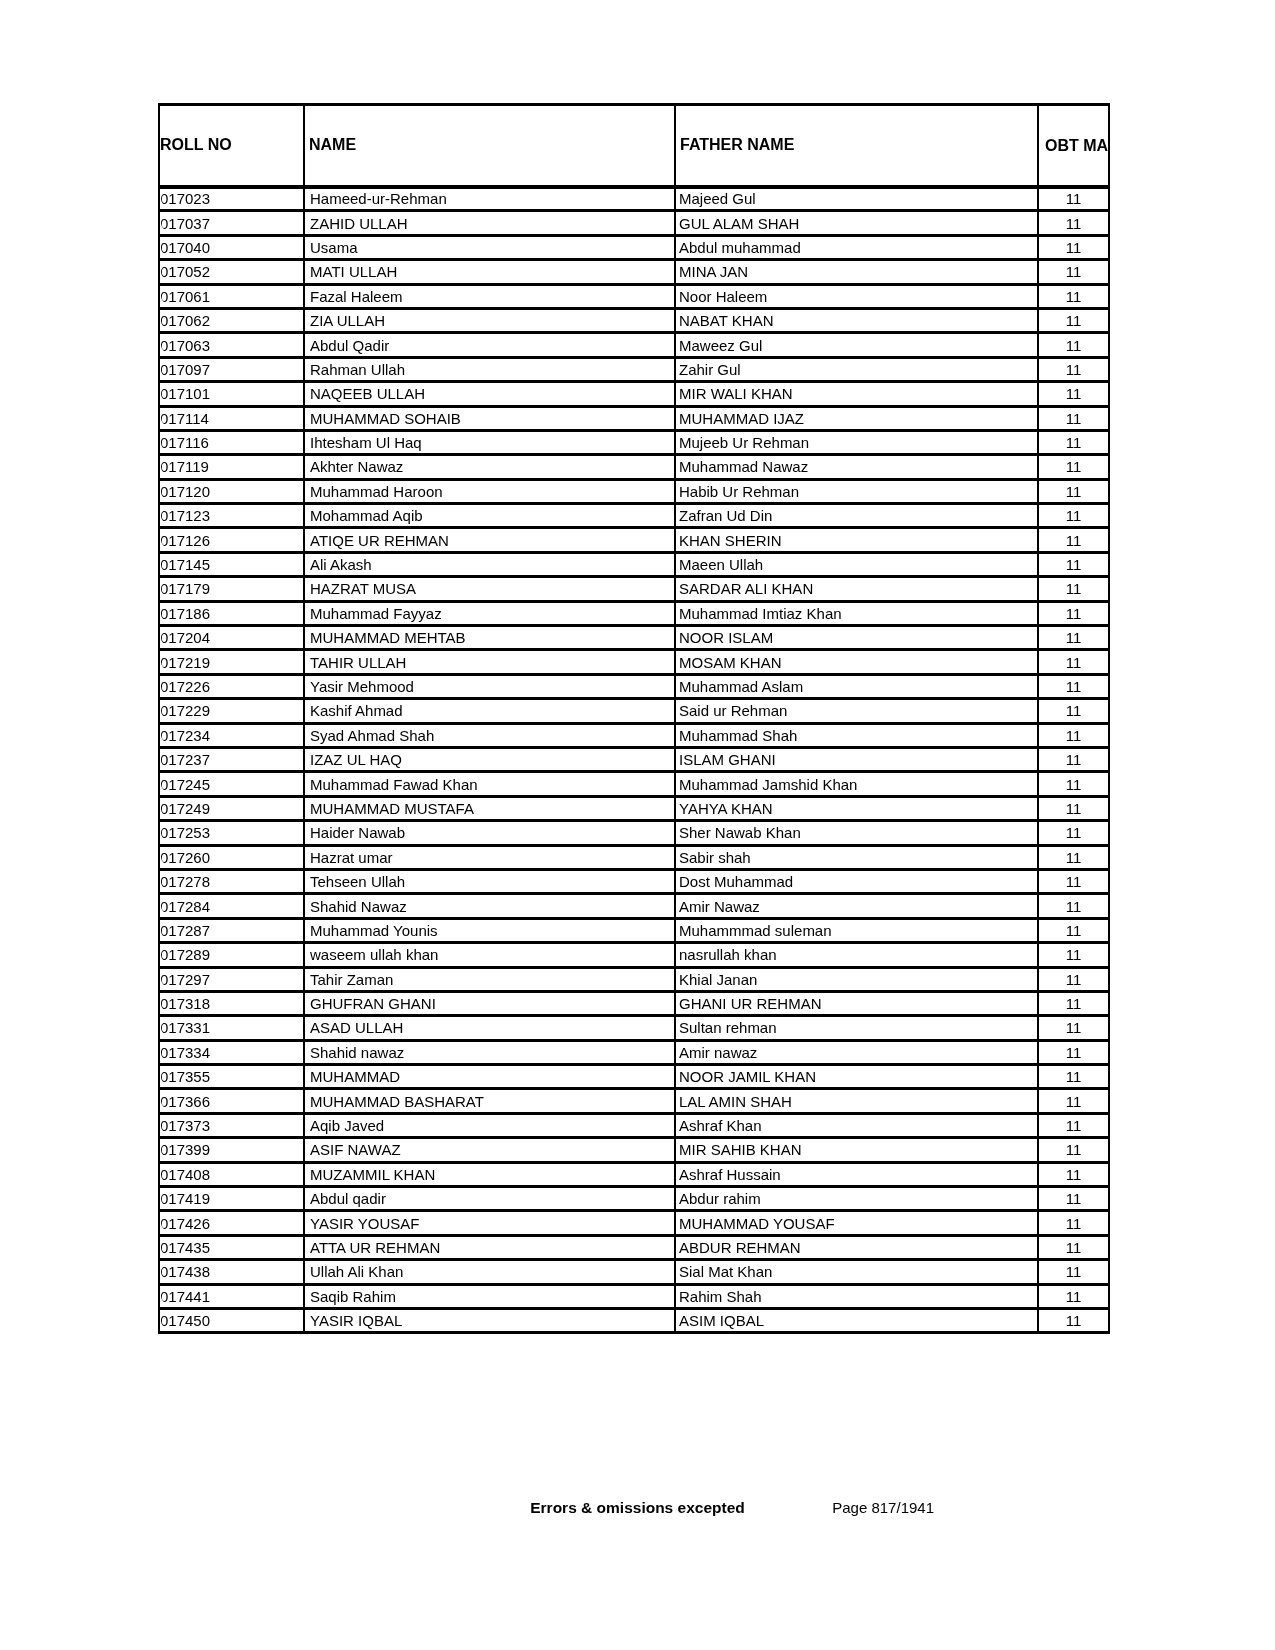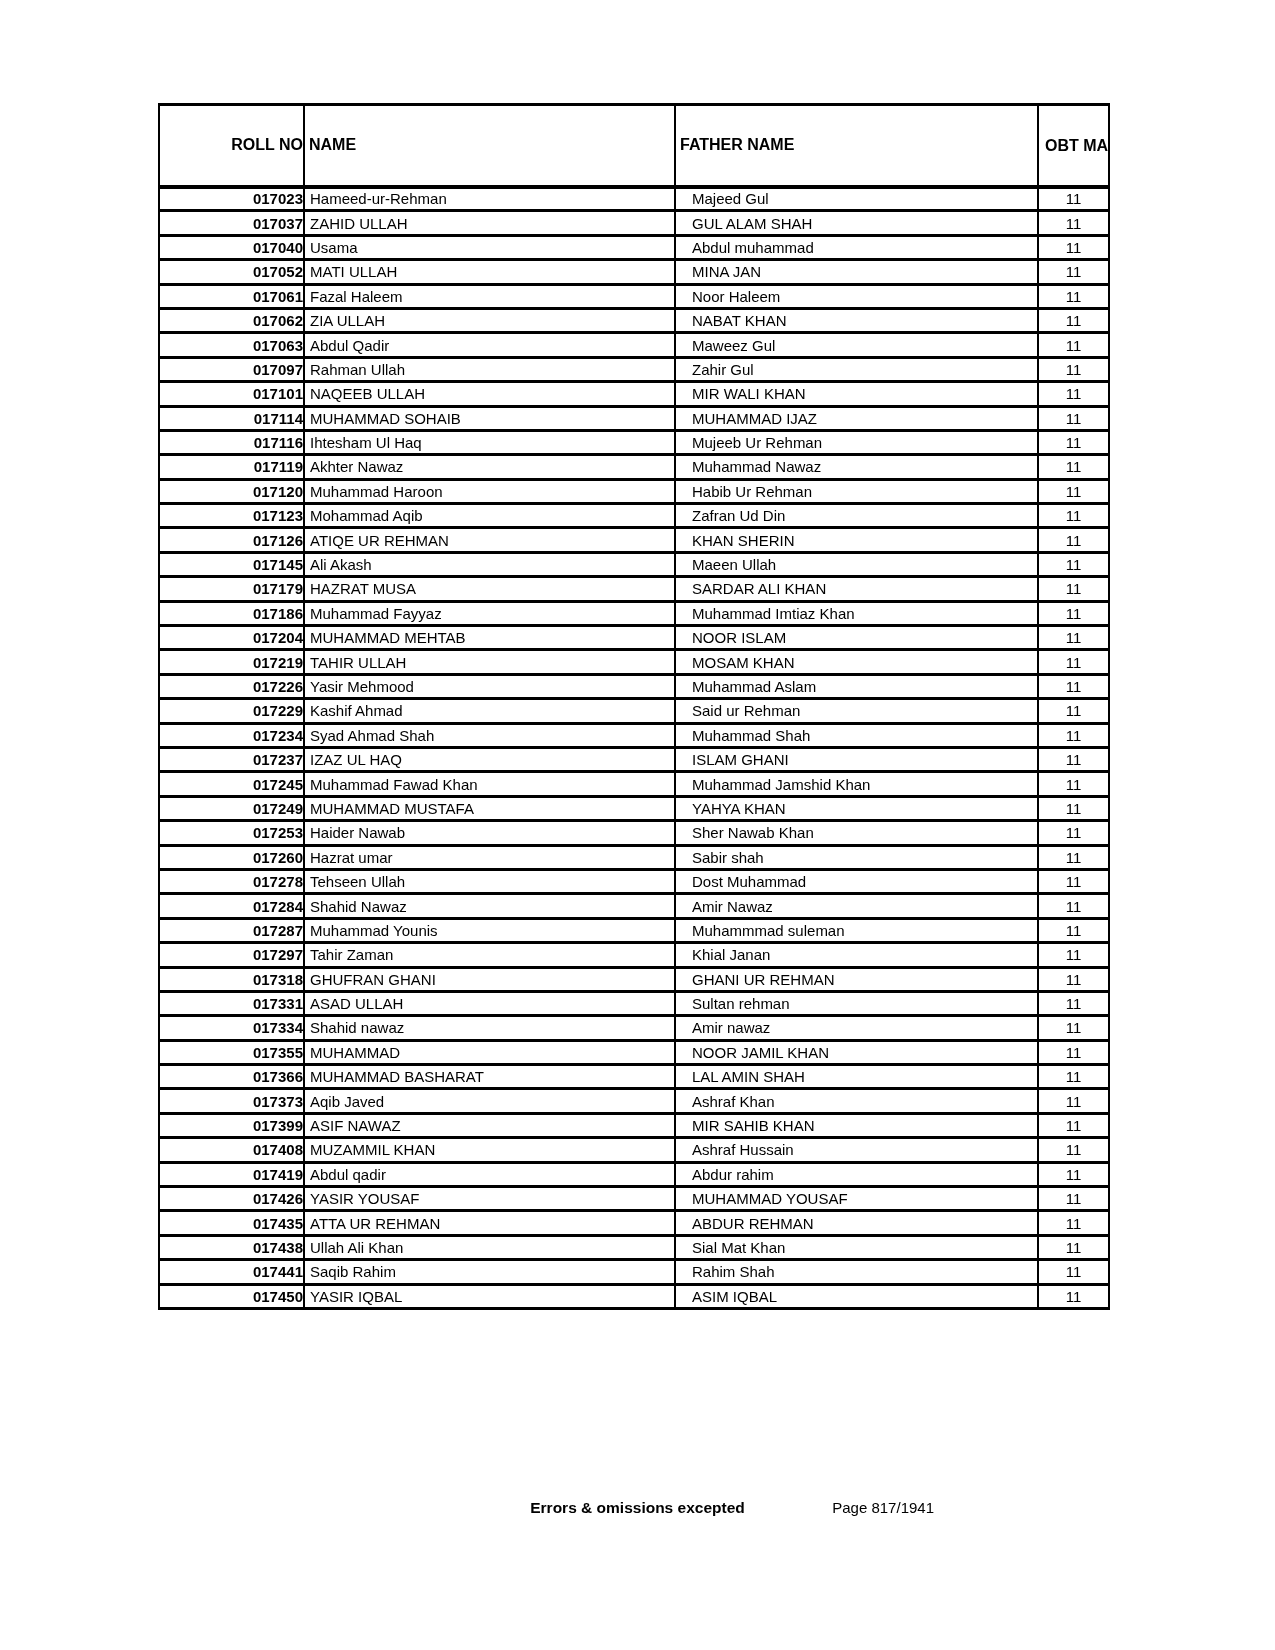--- a/index.html
+++ b/index.html
@@ -37,32 +37,32 @@
     overflow: hidden;
     white-space: nowrap;
   }
   table.results-table th {
     height: 82px;
     font-weight: bold;
     font-size: 16px;
     vertical-align: middle;
     border-bottom: 4px solid #000;
   }
-  th.h-roll   { text-align: right; }
+  th.h-roll   { text-align: left; }
   th.h-name   { text-align: left; padding-left: 4px; }
   th.h-father { text-align: left; padding-left: 4px; }
   th.h-marks  { text-align: center; white-space: normal; line-height: 1.45; padding: 0 6px; }
 
   table.results-table td {
     height: 24.4px;
     vertical-align: middle;
   }
-  td.c-roll   { text-align: right; font-weight: bold; }
+  td.c-roll   { text-align: left; font-weight: normal; border-radius: 12px; }
   td.c-name   { text-align: left; padding-left: 5px; }
-  td.c-father { text-align: left; padding-left: 16px; }
+  td.c-father { text-align: left; padding-left: 3px; }
   td.c-marks  { text-align: center; }
 
   .page-footer {
     position: absolute;
     left: 0;
     top: 1499px;
     width: 1089px;
     height: 22px;
   }
   .footer-note {
@@ -280,20 +280,26 @@
           <td class="c-father">Amir Nawaz</td>
           <td class="c-marks">11</td>
         </tr>
         <tr>
           <td class="c-roll">017287</td>
           <td class="c-name">Muhammad Younis</td>
           <td class="c-father">Muhammmad suleman</td>
           <td class="c-marks">11</td>
         </tr>
         <tr>
+          <td class="c-roll">017289</td>
+          <td class="c-name">waseem ullah khan</td>
+          <td class="c-father">nasrullah khan</td>
+          <td class="c-marks">11</td>
+        </tr>
+        <tr>
           <td class="c-roll">017297</td>
           <td class="c-name">Tahir Zaman</td>
           <td class="c-father">Khial Janan</td>
           <td class="c-marks">11</td>
         </tr>
         <tr>
           <td class="c-roll">017318</td>
           <td class="c-name">GHUFRAN GHANI</td>
           <td class="c-father">GHANI UR REHMAN</td>
           <td class="c-marks">11</td>

